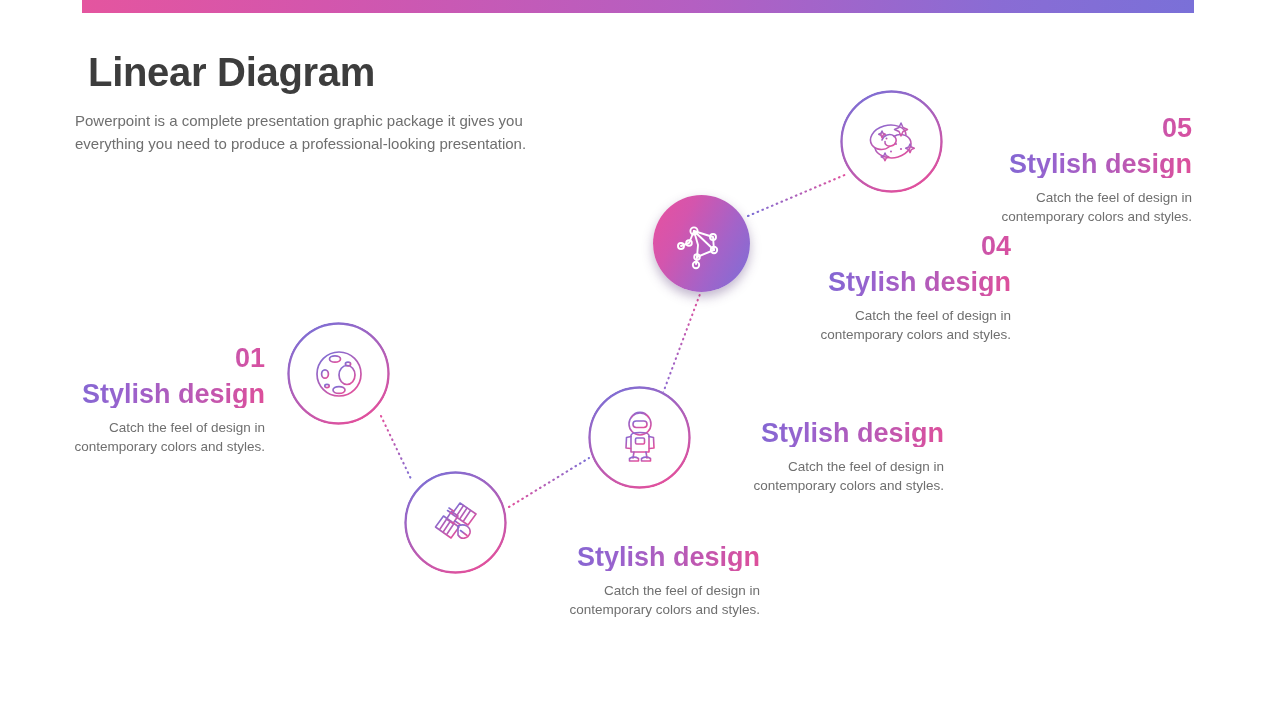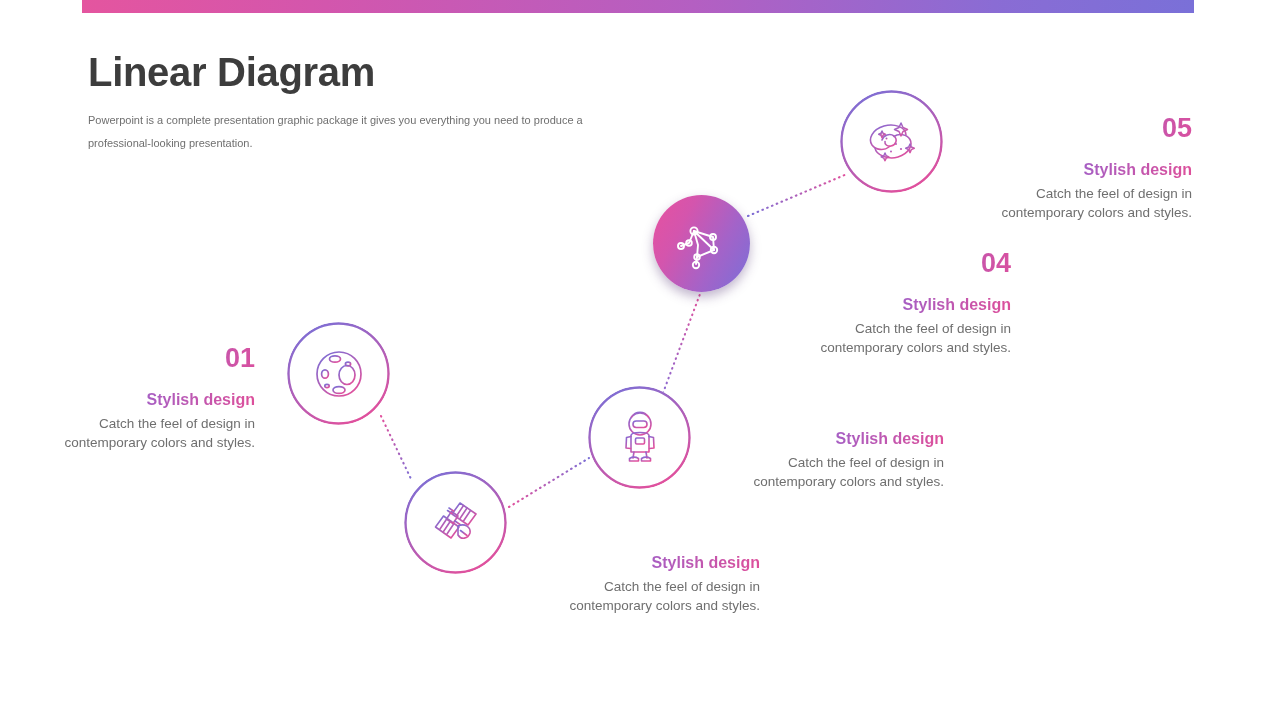--- a/index.html
+++ b/index.html
@@ -29,23 +29,23 @@
     position: absolute;
     left: 88px; top: 46px;
     font-size: 40px;
     font-weight: bold;
     color: #3d3d3d;
     letter-spacing: -0.3px;
     line-height: 52px;
   }
   #page-subtitle {
     position: absolute;
-    left: 88px; top: 109px;
+    left: 75px; top: 109px;
     width: 500px;
-    font-size: 11px;
+    font-size: 15px;
     color: #6f6f6f;
     line-height: 23px;
   }
 
   
   #connectors {
     position: absolute;
     left: 0; top: 0;
     width: 1280px; height: 720px;
     pointer-events: none;
@@ -79,34 +79,35 @@
     font-size: 27px;
     font-weight: bold;
     line-height: 32px;
     background: linear-gradient(100deg, #7b6fd6 0%, #9c63cb 45%, #d9509f 100%);
     -webkit-background-clip: text;
     background-clip: text;
     color: transparent;
     -webkit-text-fill-color: transparent;
   }
   .item-head {
-    font-size: 16px;
+    font-size: 27px;
     font-weight: bold;
     line-height: 28px;
-    margin-top: 12px;
+    margin-top: 6px;
     background: linear-gradient(100deg, #6f6cd9 0%, #9a62cd 42%, #de4f9a 100%);
     -webkit-background-clip: text;
     background-clip: text;
     color: transparent;
     -webkit-text-fill-color: transparent;
   }
   .item-body {
     font-size: 13.5px;
     line-height: 19px;
     color: #6f6f6f;
+    margin-top: 10px;
   }
   .align-right { text-align: right; }
   .align-left  { text-align: right; }
 </style>
 </head>
 <body>
 
 <div id="slide">
 
   <div id="top-bar"></div>
@@ -169,21 +170,21 @@
           <path d="M9 26 H21"></path>
           <path d="M20 34 H28"></path>
           <path d="M13 38 H26"></path>
           <path d="M22 41 H32"></path>
           <path d="M15 33 H18"></path>
         </g>
       </svg>
     </div>
   </div>
 
-  <div class="item-text align-right" style="left:20px; top:342px; width:235px;">
+  <div class="item-text align-right" style="left:30px; top:342px; width:235px;">
     <div class="item-num">01</div>
     <div class="item-head">Stylish design</div>
     <div class="item-body">Catch the feel of design in contemporary colors and styles.</div>
   </div>
 
   <div class="node-circle" style="left:404px; top:471px; width:103px; height:103px;">
     <svg class="ring" viewBox="0 0 103 103">
       <defs>
         <linearGradient id="ring2" x1="0.18" y1="0" x2="0.7" y2="1">
           <stop offset="0" stop-color="#7b6fd6"></stop>
@@ -292,21 +293,21 @@
           <circle cx="41" cy="35" r="3.2" fill="none"></circle>
           <circle cx="24" cy="42" r="2.8" fill="none"></circle>
           <circle cx="16" cy="28" r="2.8" fill="none"></circle>
           <circle cx="8" cy="31" r="3" fill="none"></circle>
           <circle cx="23" cy="50" r="3.2" fill="none"></circle>
         </g>
       </svg>
     </div>
   </div>
 
-  <div class="item-text align-left" style="left:781px; top:247px; width:230px;">
+  <div class="item-text align-left" style="left:781px; top:230px; width:230px;">
     <div class="item-num">04</div>
     <div class="item-head">Stylish design</div>
     <div class="item-body">Catch the feel of design in contemporary colors and styles.</div>
   </div>
 
   <div class="node-circle" style="left:840px; top:90px; width:103px; height:103px;">
     <svg class="ring" viewBox="0 0 103 103">
       <defs>
         <linearGradient id="ring5" x1="0.18" y1="0" x2="0.7" y2="1">
           <stop offset="0" stop-color="#7b6fd6"></stop>

